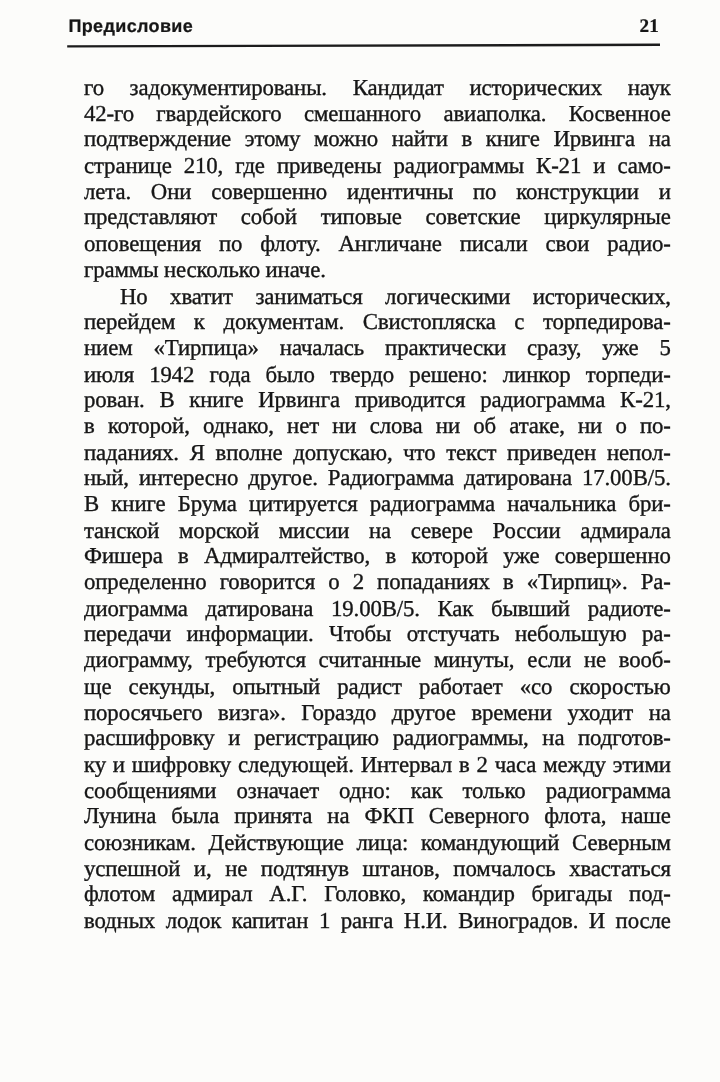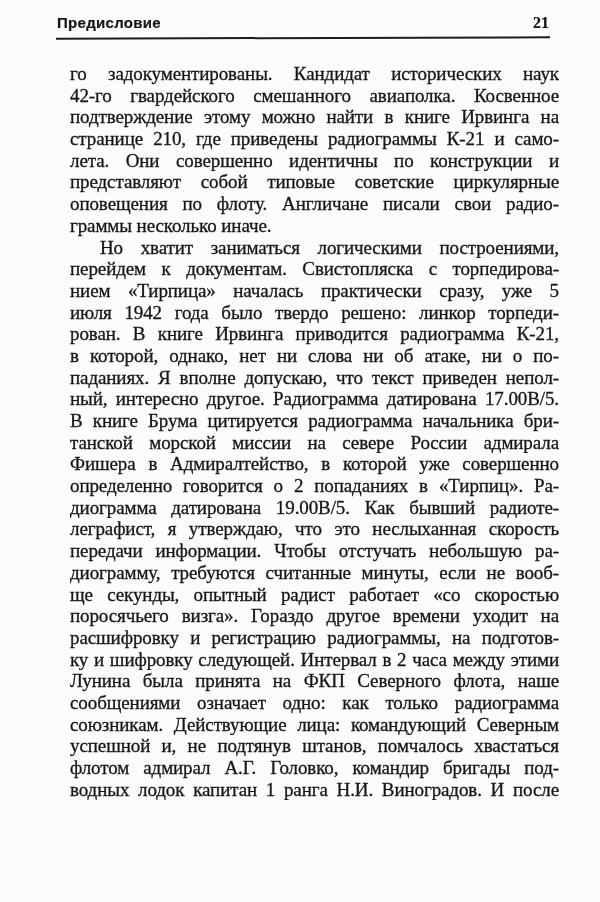--- a/index.html
+++ b/index.html
@@ -82,40 +82,39 @@
   <div class="header-rule"></div>
   <div class="text-block">
       <div class="line">го задокументированы. Кандидат исторических наук</div>
       <div class="line">42-го гвардейского смешанного авиаполка. Косвенное</div>
       <div class="line">подтверждение этому можно найти в книге Ирвинга на</div>
       <div class="line">странице 210, где приведены радиограммы К-21 и само-</div>
       <div class="line">лета. Они совершенно идентичны по конструкции и</div>
       <div class="line">представляют собой типовые советские циркулярные</div>
       <div class="line">оповещения по флоту. Англичане писали свои радио-</div>
       <div class="line last-left">граммы несколько иначе.</div>
-      <div class="line indent">Но хватит заниматься логическими построениями,</div>
+      <div class="line indent">Но хватит заниматься логическими исторических,</div>
       <div class="line">перейдем к документам. Свистопляска с торпедирова-</div>
       <div class="line">нием «Тирпица» началась практически сразу, уже 5</div>
       <div class="line">июля 1942 года было твердо решено: линкор торпеди-</div>
       <div class="line">рован. В книге Ирвинга приводится радиограмма К-21,</div>
       <div class="line">в которой, однако, нет ни слова ни об атаке, ни о по-</div>
       <div class="line">паданиях. Я вполне допускаю, что текст приведен непол-</div>
       <div class="line">ный, интересно другое. Радиограмма датирована 17.00В/5.</div>
       <div class="line">В книге Брума цитируется радиограмма начальника бри-</div>
       <div class="line">танской морской миссии на севере России адмирала</div>
       <div class="line">Фишера в Адмиралтейство, в которой уже совершенно</div>
       <div class="line">определенно говорится о 2 попаданиях в «Тирпиц». Ра-</div>
       <div class="line">диограмма датирована 19.00В/5. Как бывший радиоте-</div>
-      <div class="line">леграфист, я утверждаю, что это неслыханная скорость</div>
       <div class="line">передачи информации. Чтобы отстучать небольшую ра-</div>
       <div class="line">диограмму, требуются считанные минуты, если не вооб-</div>
       <div class="line">ще секунды, опытный радист работает «со скоростью</div>
       <div class="line">поросячьего визга». Гораздо другое времени уходит на</div>
       <div class="line">расшифровку и регистрацию радиограммы, на подготов-</div>
       <div class="line">ку и шифровку следующей. Интервал в 2 часа между этими</div>
+      <div class="line">сообщениями означает одно: как только радиограмма</div>
       <div class="line">Лунина была принята на ФКП Северного флота, наше</div>
-      <div class="line">сообщениями означает одно: как только радиограмма</div>
       <div class="line">союзникам. Действующие лица: командующий Северным</div>
       <div class="line">успешной и, не подтянув штанов, помчалось хвастаться</div>
       <div class="line">флотом адмирал А.Г. Головко, командир бригады под-</div>
       <div class="line">водных лодок капитан 1 ранга Н.И. Виноградов. И после</div>
     </div>
 </div>
 
 </body></html>

